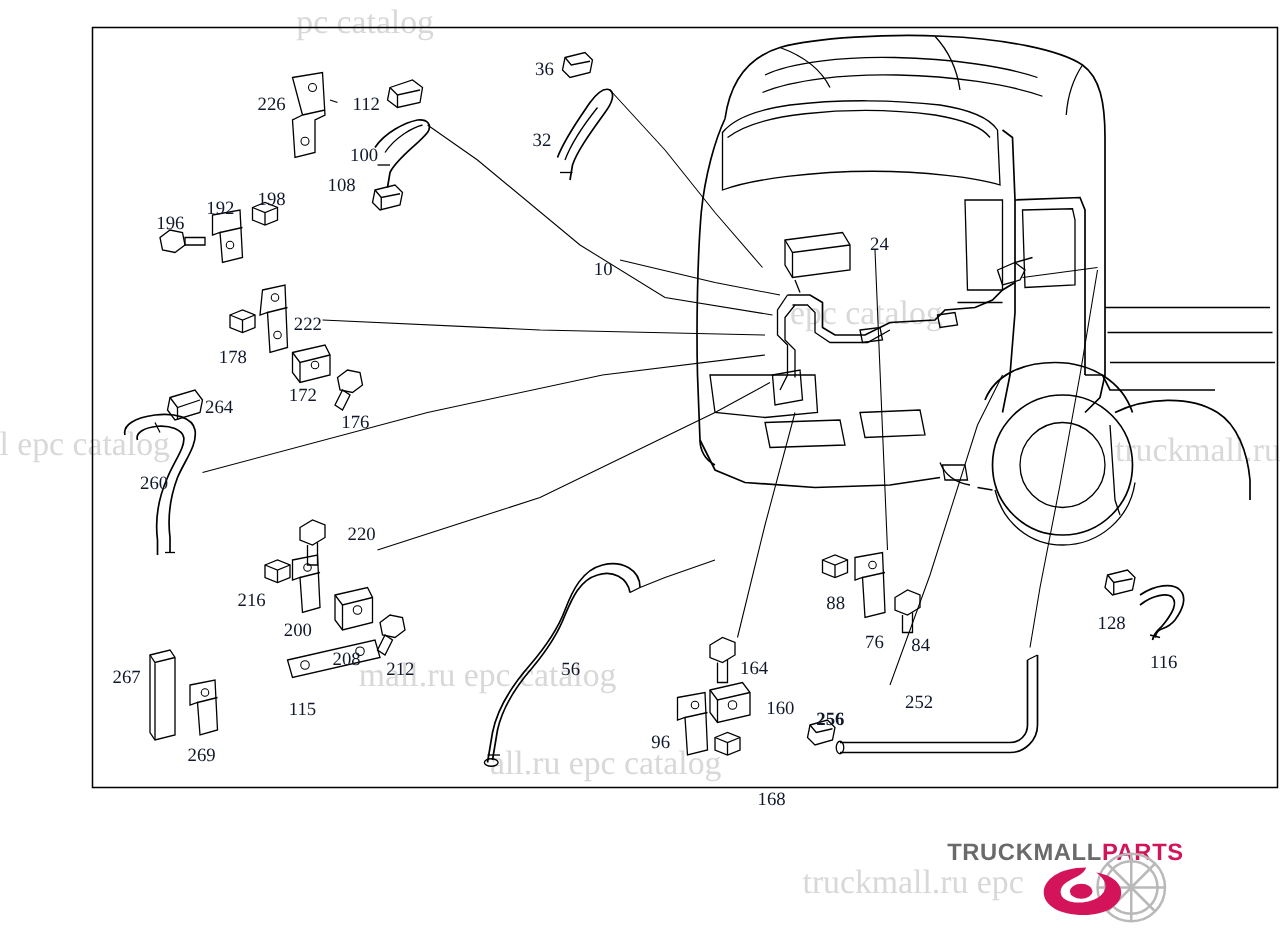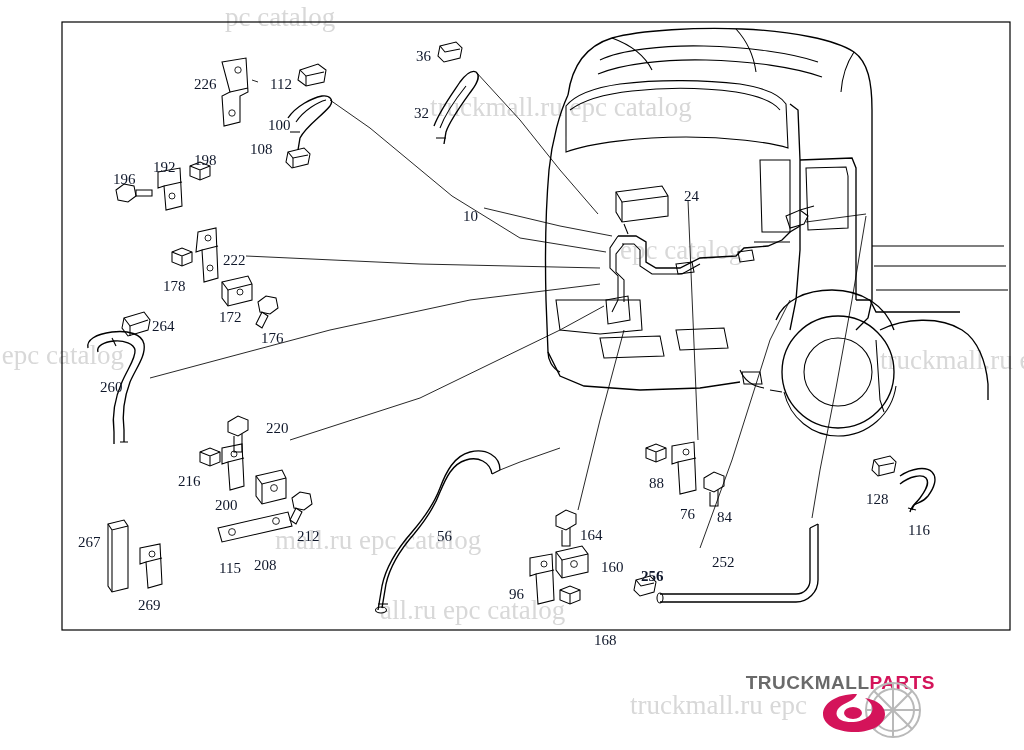--- a/index.html
+++ b/index.html
@@ -1,17 +1,17 @@
 <!DOCTYPE html>
 <html><head>
 <meta charset="utf-8">
 <style>
   html,body{margin:0;padding:0;background:#ffffff;}
   body{width:1024px;height:750px;font-family:"Liberation Serif",serif;color:#000;position:relative;overflow:hidden;}
-  #stage{position:absolute;left:0;top:0;width:951px;height:750px;}
+  #stage{position:absolute;left:12px;top:0;width:951px;height:750px;}
   .layer{position:absolute;left:0;top:0;width:1024px;height:750px;}
   .wm{position:absolute;color:#d8d8d8;font-family:"Liberation Serif",serif;font-size:27px;white-space:nowrap;pointer-events:none;}
   .lbl{position:absolute;font-family:"Liberation Serif",serif;font-size:15px;color:#0f172a;white-space:nowrap;}
   svg{display:block;}
   .ln{fill:none;stroke:#000;stroke-width:1.05;}
   .ln2{fill:none;stroke:#000;stroke-width:1.35;}
   .thin{fill:none;stroke:#000;stroke-width:0.85;}
   .leader{fill:none;stroke:#000;stroke-width:0.85;}
   .frame{fill:none;stroke:#000;stroke-width:1.2;}
   
@@ -19,21 +19,20 @@
   #brandtext{position:absolute;right:16px;bottom:56px;font-family:"Liberation Sans",sans-serif;font-size:19px;letter-spacing:.5px;font-weight:bold;color:#6a6a6a;}
   #brandtext .p{color:#d4145a;}
 </style>
 </head>
 <body>
 
 <div id="stage">
 
   <div class="layer" id="wm-layer">
       <div class="wm" style="left: 225px; top: 2px;">pc catalog</div>
-      <div class="wm" style="left: 430px; top: 92px;">truckmall.ru epc catalog</div>
       <div class="wm" style="left: 620px; top: 235px;">epc catalog</div>
       <div class="wm" style="left: -20px; top: 340px;">ll epc catalog</div>
       <div class="wm" style="left: 880px; top: 345px;">truckmall.ru e</div>
       <div class="wm" style="left: 275px; top: 525px;">mall.ru epc catalog</div>
       <div class="wm" style="left: 380px; top: 595px;">all.ru epc catalog</div>
       <div class="wm" style="left: 630px; top: 690px;">truckmall.ru epc</div>
     </div>
 
   <svg class="layer" id="art" width="1024" height="750" viewBox="0 0 1024 750">
 
@@ -336,21 +335,21 @@
       <div class="lbl" style="left: 463px; top: 208px;">10</div>
       <div class="lbl" style="left: 223px; top: 252px;">222</div>
       <div class="lbl" style="left: 163px; top: 278px;">178</div>
       <div class="lbl" style="left: 219px; top: 309px;">172</div>
       <div class="lbl" style="left: 261px; top: 330px;">176</div>
       <div class="lbl" style="left: 152px; top: 318px; font-family: Liberation Serif, serif;">264</div>
       <div class="lbl" style="left: 100px; top: 379px;">260</div>
       <div class="lbl" style="left: 250px; top: 420px; padding-left: 16px;">220</div>
       <div class="lbl" style="left: 178px; top: 473px;">216</div>
       <div class="lbl" style="left: 215px; top: 497px;">200</div>
-      <div class="lbl" style="left: 254px; top: 520px; margin-top: 37px;">208</div>
+      <div class="lbl" style="left: 254px; top: 520px;">208</div>
       <div class="lbl" style="left: 297px; top: 528px;">212</div>
       <div class="lbl" style="left: 219px; top: 560px;">115</div>
       <div class="lbl" style="left: 78px; top: 534px;">267</div>
       <div class="lbl" style="left: 138px; top: 597px;">269</div>
       <div class="lbl" style="left: 437px; top: 528px;">56</div>
       <div class="lbl" style="left: 509px; top: 586px;">96</div>
       <div class="lbl" style="left: 580px; top: 527px; text-align: right;">164</div>
       <div class="lbl" style="left: 601px; top: 559px;">160</div>
       <div class="lbl" style="left: 594px; top: 600px; margin-top: 32px;">168</div>
       <div class="lbl" style="left: 641px; top: 568px; font-weight: bold;">256</div>

